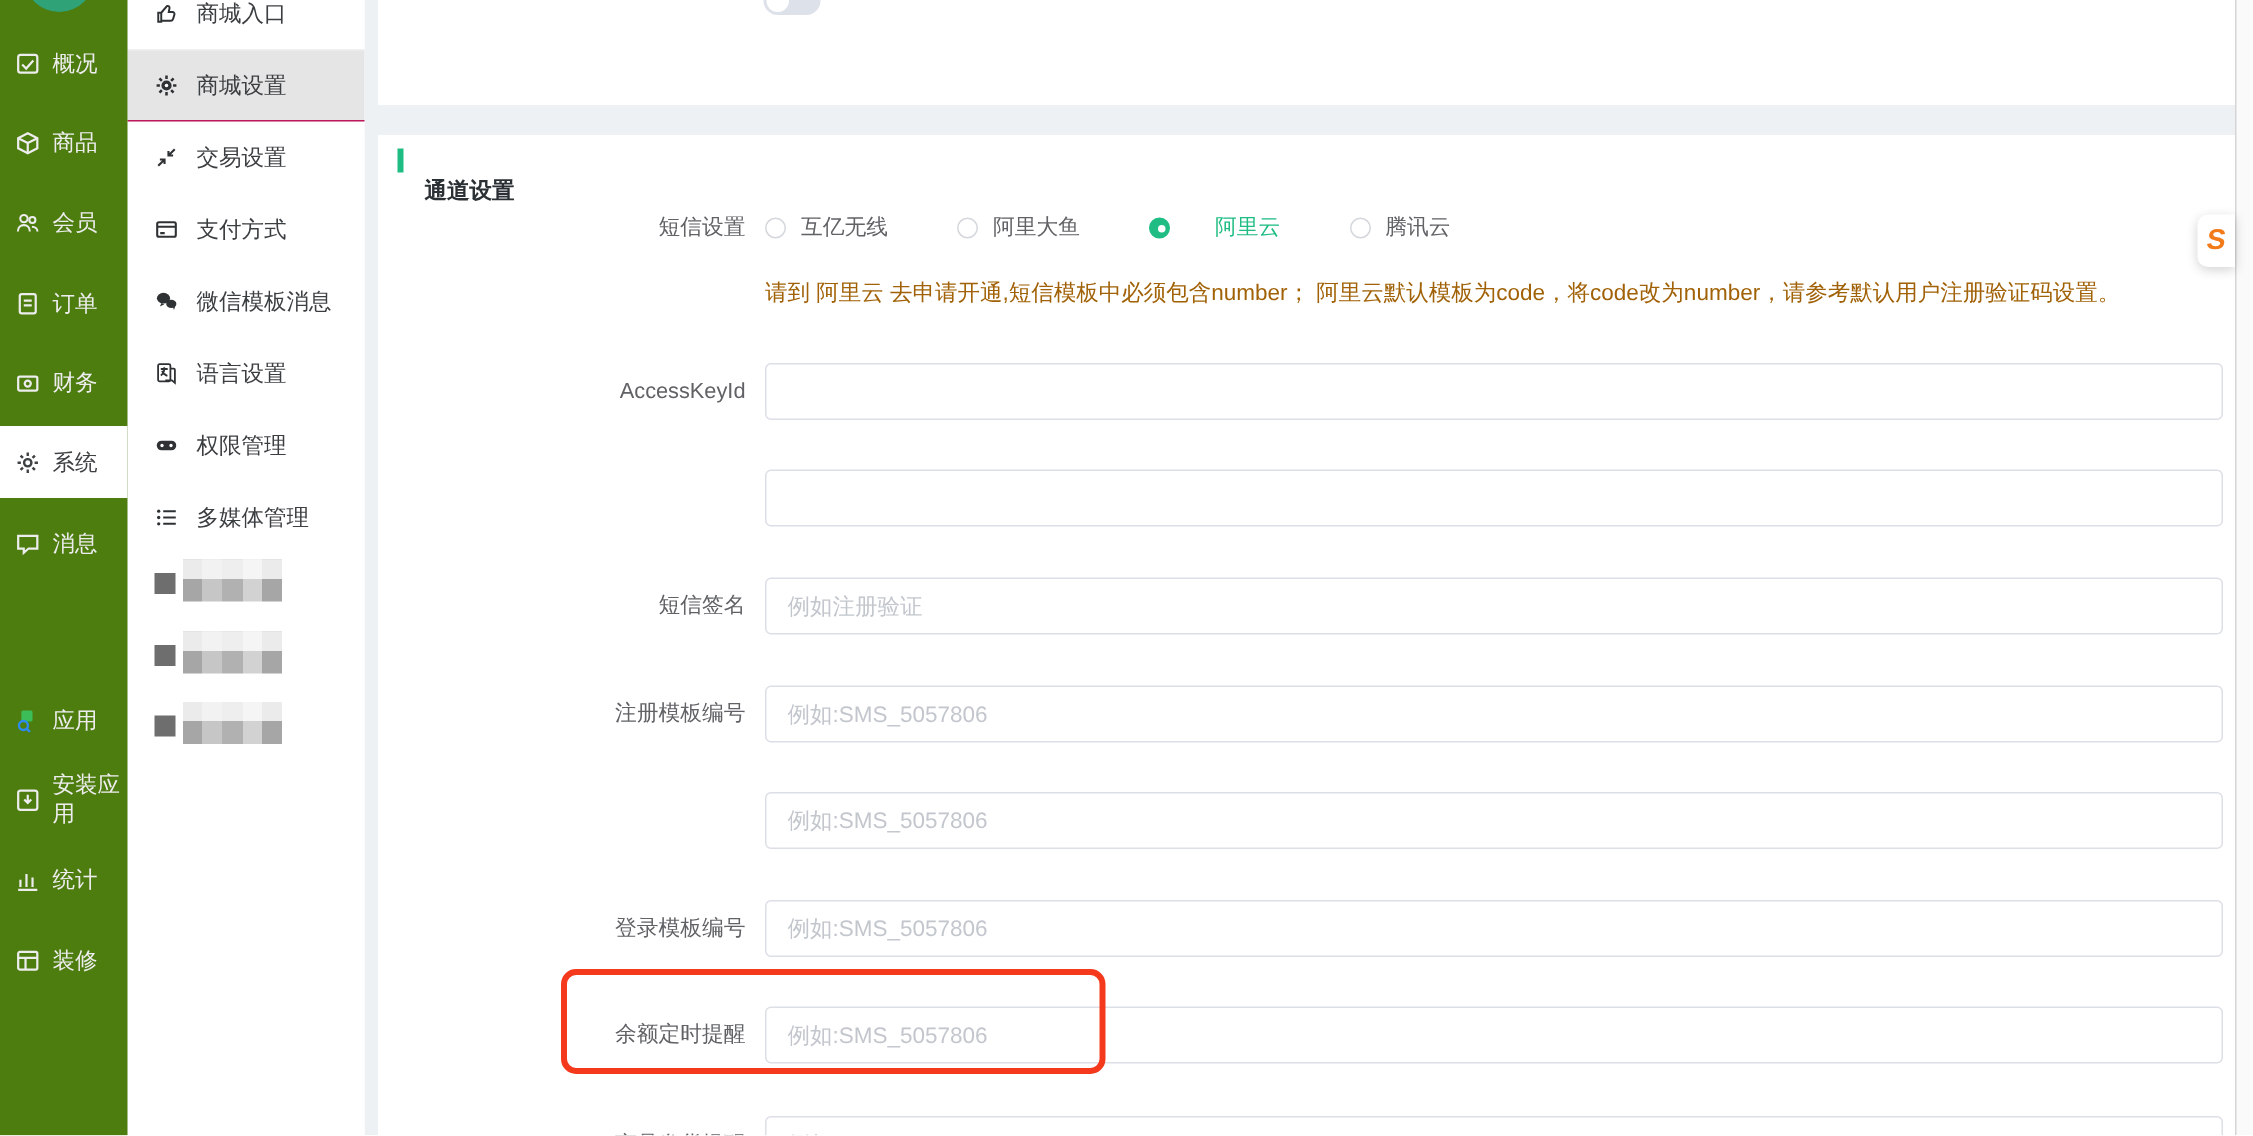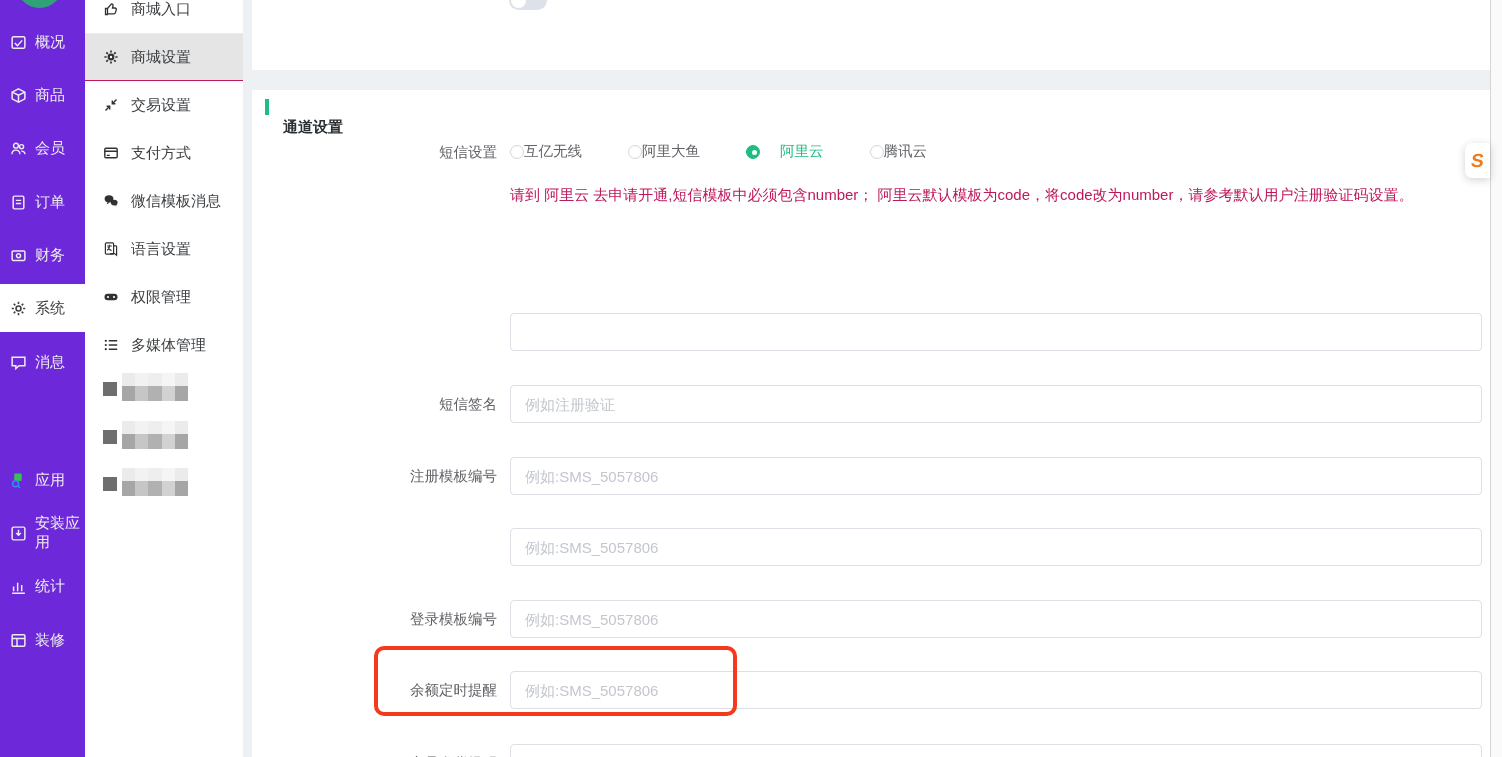--- a/index.html
+++ b/index.html
@@ -1,21 +1,21 @@
 <!DOCTYPE html>
 <html><head>
 <meta charset="utf-8">
 <style>
   * { margin:0; padding:0; box-sizing:border-box; }
   html,body { width:1502px; height:757px; }
   body { font-family:"Liberation Sans","DejaVu Sans",sans-serif; background:#fff; }
   .root { position:relative; width:1502px; height:757px; overflow:hidden; background:#fff; }
 
   
-  .dark-sidebar { position:absolute; left:0; top:0; width:85px; height:757px; background:#6d28d9; z-index:3; }
+  .dark-sidebar { position:absolute; left:0; top:0; width:85px; height:757px; background:#4d7c0f; z-index:3; }
   .logo { position:absolute; left:16px; top:-39px; width:47px; height:47px; border-radius:50%;
           background:radial-gradient(circle at 50% 50%, #ffffff 44%, #2fa277 47%, #2fa277 100%); }
   .nav-item { position:absolute; left:0; width:85px; height:40px; display:flex; align-items:center;
               padding-left:10px; color:#ededed; font-size:15px; cursor:pointer; }
   .nav-item .nicon { display:flex; width:18px; margin-right:7px; flex:none; }
   .nav-item.active { background:#ffffff; color:#3f4243; height:48px; }
 
   
   .submenu { position:absolute; left:85px; top:0; width:158px; height:757px; background:#fff; z-index:2; }
   .sub-item { position:absolute; left:0; width:158px; height:48px; display:flex; align-items:center;
@@ -43,28 +43,28 @@
   
   .card { position:absolute; left:252px; top:90px; width:1238px; height:667px; background:#fff; }
   .section-head { position:absolute; left:13px; top:6px; height:22px; display:flex; align-items:center; }
   .accent-bar { width:4px; height:16px; background:#1fbd83; margin-right:14px; }
   .section-title { font-size:15px; font-weight:bold; color:#2b3034;margin-top:40px; }
 
   .radio-row { position:absolute; top:52px; left:0; width:100%; height:20px; }
   .row-label { position:absolute; left:0; top:0; width:245px; text-align:right; color:#606266; font-size:14.5px; }
   .radio-row .row-label { line-height:20px; }
   .radios { position:absolute; left:258px; top:0; display:flex; gap:46px; }
-  .radio-opt { display:flex; align-items:center; cursor:pointer; font-size:14.5px; color:#606266; }
+  .radio-opt { display:flex; align-items:center; gap:10px; cursor:pointer; font-size:14.5px; color:#606266; }
   .radio-circle { width:14px; height:14px; border-radius:50%; border:1px solid #d4d7dc; background:#fff; flex:none; position:relative; }
   .radio-opt.selected .radio-circle { background:#1fbd83; border-color:#1fbd83; }
   .radio-opt.selected .radio-circle::after { content:""; position:absolute; left:4.5px; top:4.5px;
       width:5px; height:5px; border-radius:50%; background:#fff; }
   .radio-opt.selected .radio-text { color:#1fbd83;padding-left:20px; }
 
-  .helper { position:absolute; left:258px; top:96px; font-size:15px; color:#be185d; }
+  .helper { position:absolute; left:258px; top:96px; font-size:15px; color:#a16207; }
 
   .form-row { position:absolute; left:0; width:100%; height:38px; }
   .form-row .row-label { line-height:38px; }
   .f-input { position:absolute; left:258px; top:0; width:972px; height:38px; border:1px solid #dcdfe6;
              border-radius:4px; padding:0 14px; font-size:15px; color:#333; outline:none;
              font-family:"Liberation Sans","DejaVu Sans",sans-serif; background:#fff; }
   .f-input::placeholder { color:#c3c7cd; }
 
   .red-box { position:absolute; left:122px; top:556px; width:363px; height:70px;
              border:4px solid #f4391c; border-radius:10px; z-index:5; pointer-events:none; }
@@ -325,20 +325,24 @@
         </span>
         <span class="radio-opt">
           <span class="radio-circle"></span>
           <span class="radio-text">腾讯云</span>
         </span>
       </div>
     </div>
 
     <div class="helper">请到 阿里云 去申请开通,短信模板中必须包含number； 阿里云默认模板为code，将code改为number，请参考默认用户注册验证码设置。</div>
 
+    <div class="form-row" style="top:152px">
+      <span class="row-label">AccessKeyId</span>
+      <input class="f-input" placeholder="" style="">
+    </div>
 
     <div class="form-row" style="top:223px">
       <input class="f-input" placeholder="" style="">
     </div>
 
     <div class="form-row" style="top:295px">
       <span class="row-label">短信签名</span>
       <input class="f-input" placeholder="例如注册验证" style="">
     </div>
 

